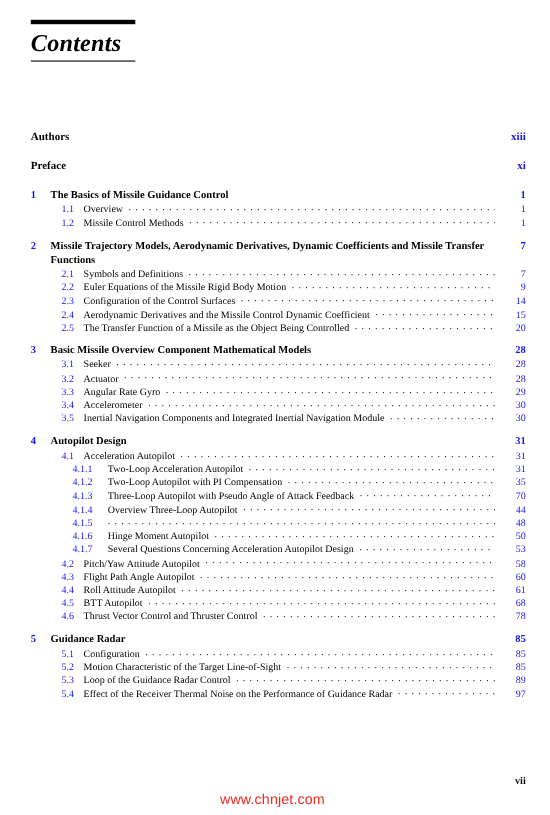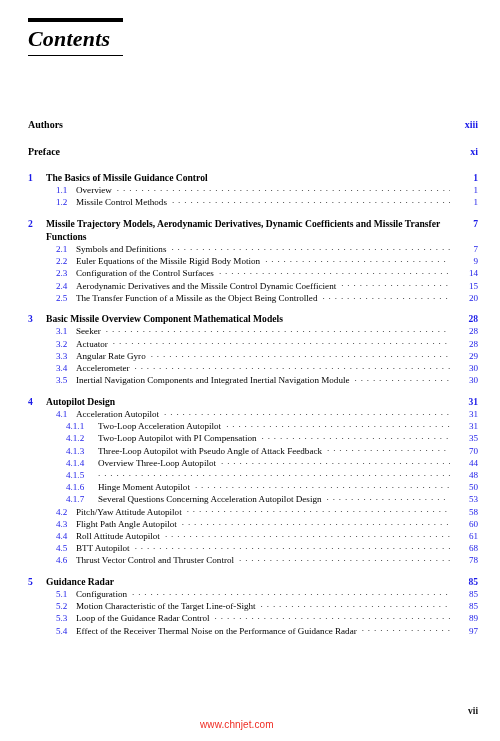--- a/index.html
+++ b/index.html
@@ -157,21 +157,21 @@
     top: 706px;
     font-size: 9.4px;
     font-weight: bold;
     color: #111111;
   }
   #watermark {
     position: absolute;
     left: 200px;
     top: 719px;
     font-family: "Liberation Sans", "DejaVu Sans", sans-serif;
-    font-size: 10px;
+    font-size: 13px;
     color: #ef2b22;
     letter-spacing: 0.1px;
   }
 </style>
 </head>
 <body>
 
 <div id="heading-block">
   <div id="rule-thick"></div>
   <div id="contents-title">Contents</div>

